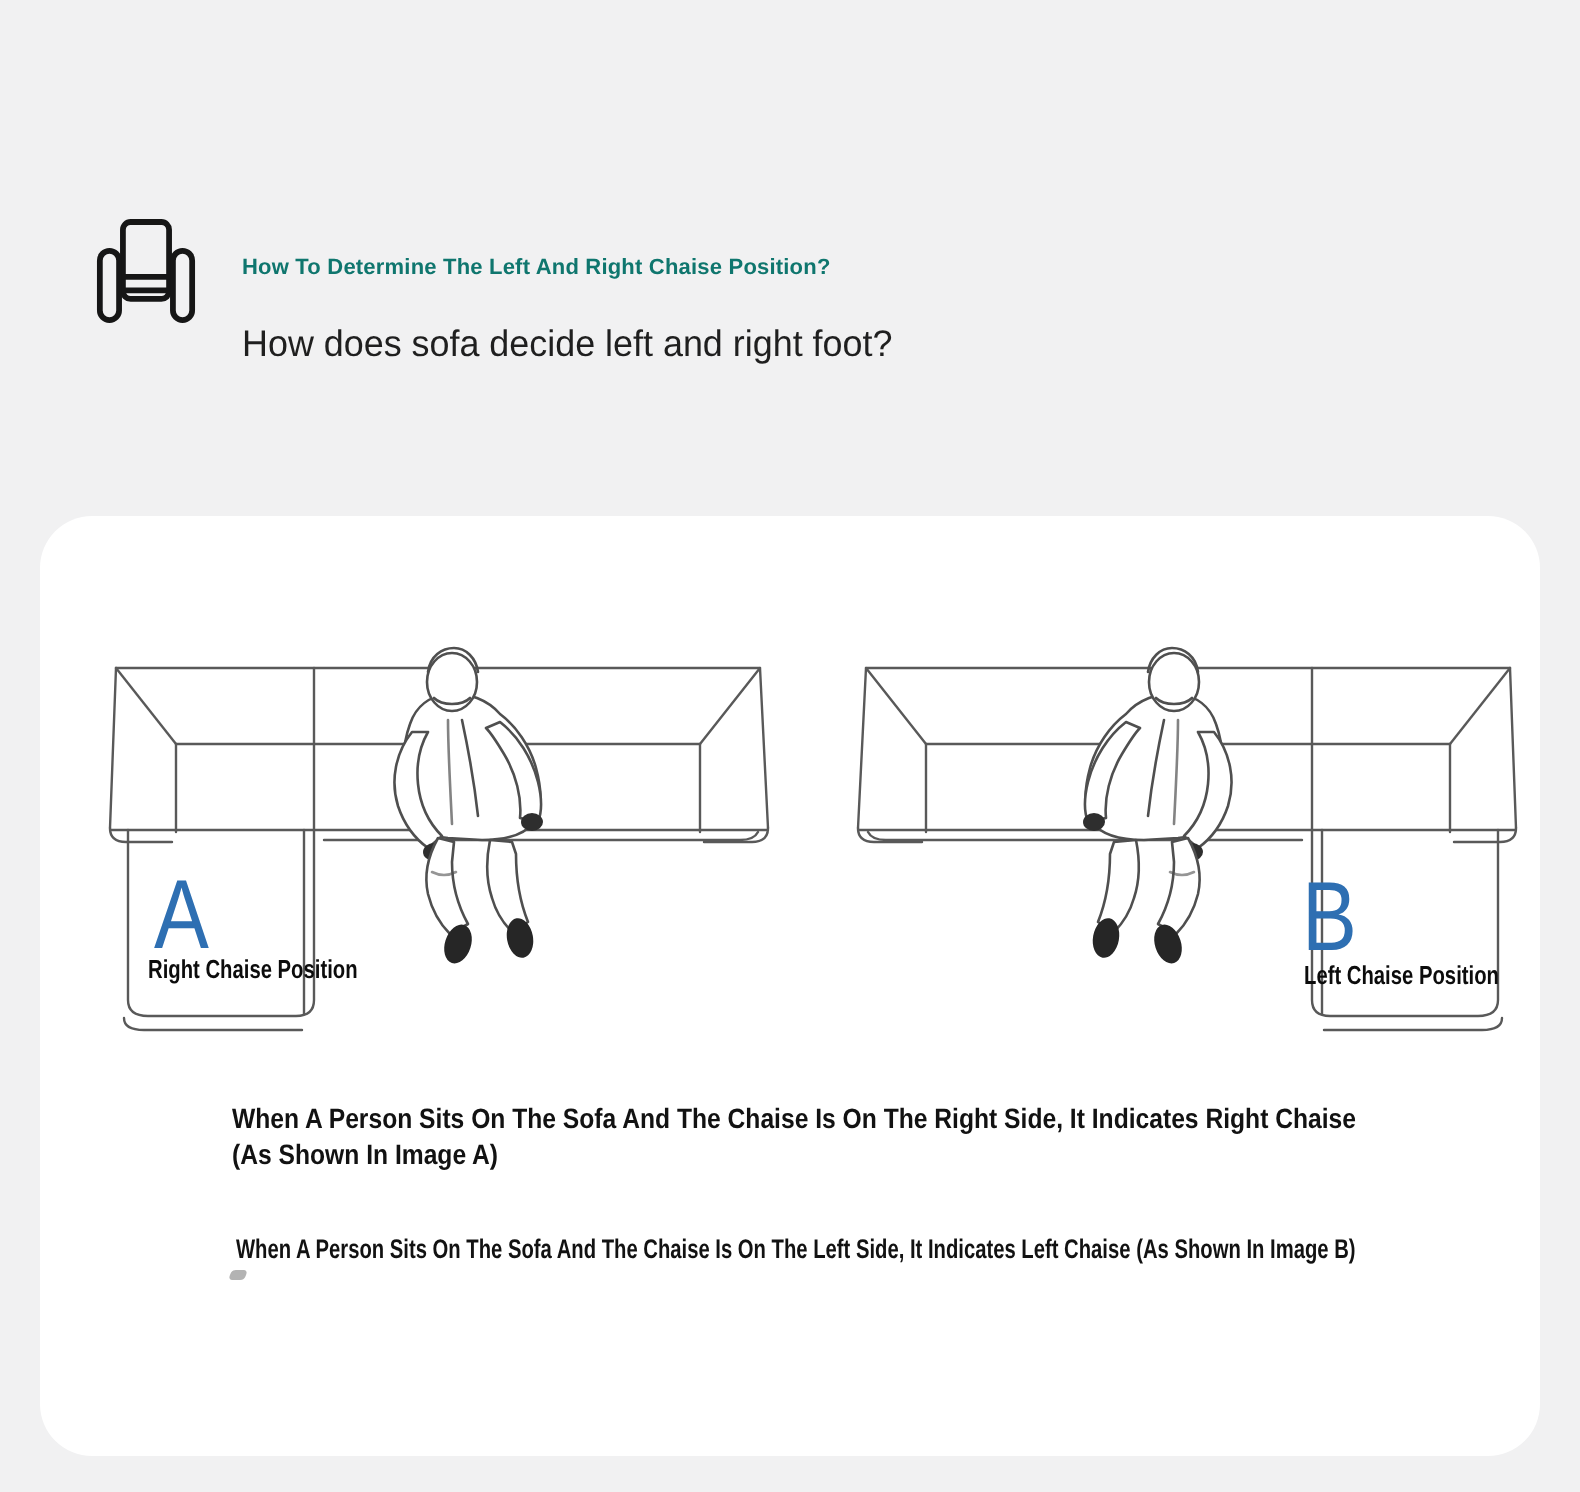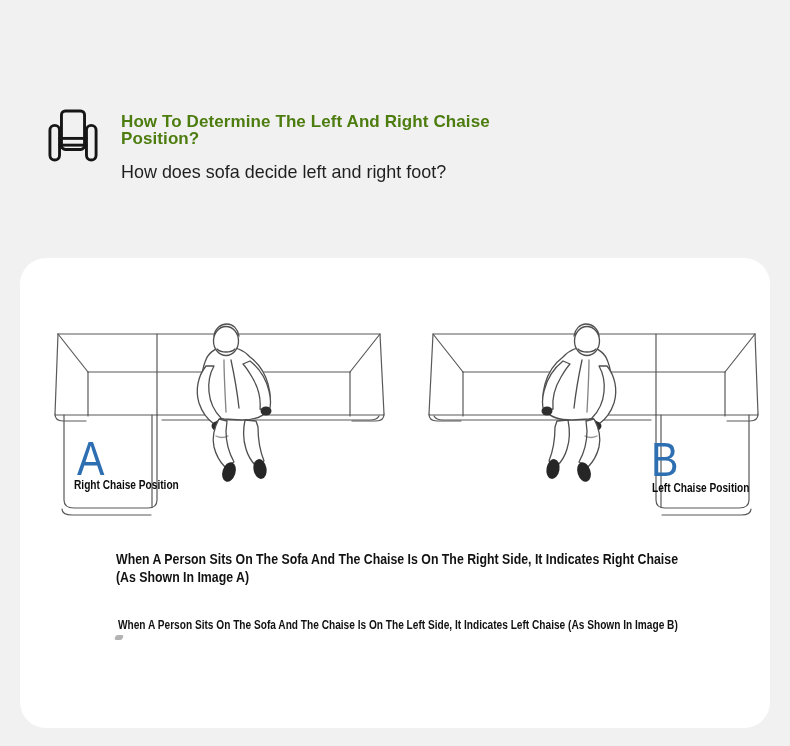--- a/index.html
+++ b/index.html
@@ -8,23 +8,23 @@
     position:relative;
     background:#f1f1f2;
     font-family:"Liberation Sans","DejaVu Sans",sans-serif;
     overflow:hidden;
   }
   
   .header-icon{
     position:absolute; left:48px; top:108px; width:50px; height:56px;
   }
   .page-title{
-    position:absolute; left:121px; top:114px; width:378px;
-    font-size:17px; font-weight:700; line-height:16.5px;
-    color:#4d7c0f; letter-spacing:.1px;
+    position:absolute; left:121px; top:126px; width:378px;
+    font-size:11px; font-weight:700; line-height:16.5px;
+    color:#0f766e; letter-spacing:.1px;
   }
   .page-subtitle{
     position:absolute; left:121px; top:161px;
     font-size:18.5px; font-weight:400; color:#1f1f1f;
     white-space:nowrap; transform:scaleX(.97); transform-origin:left top;
   }
   
   .info-card{
     position:absolute; left:20px; top:258px; width:750px; height:470px;
     background:#ffffff; border-radius:26px;

